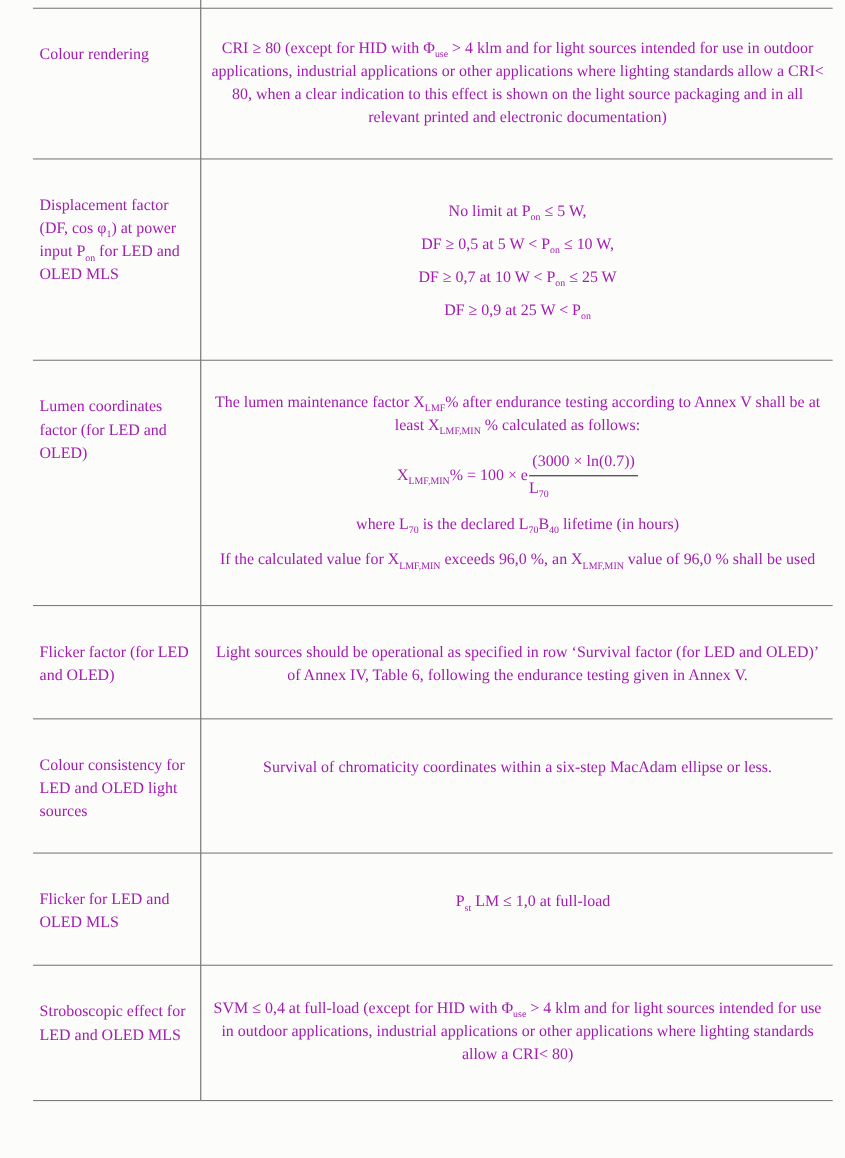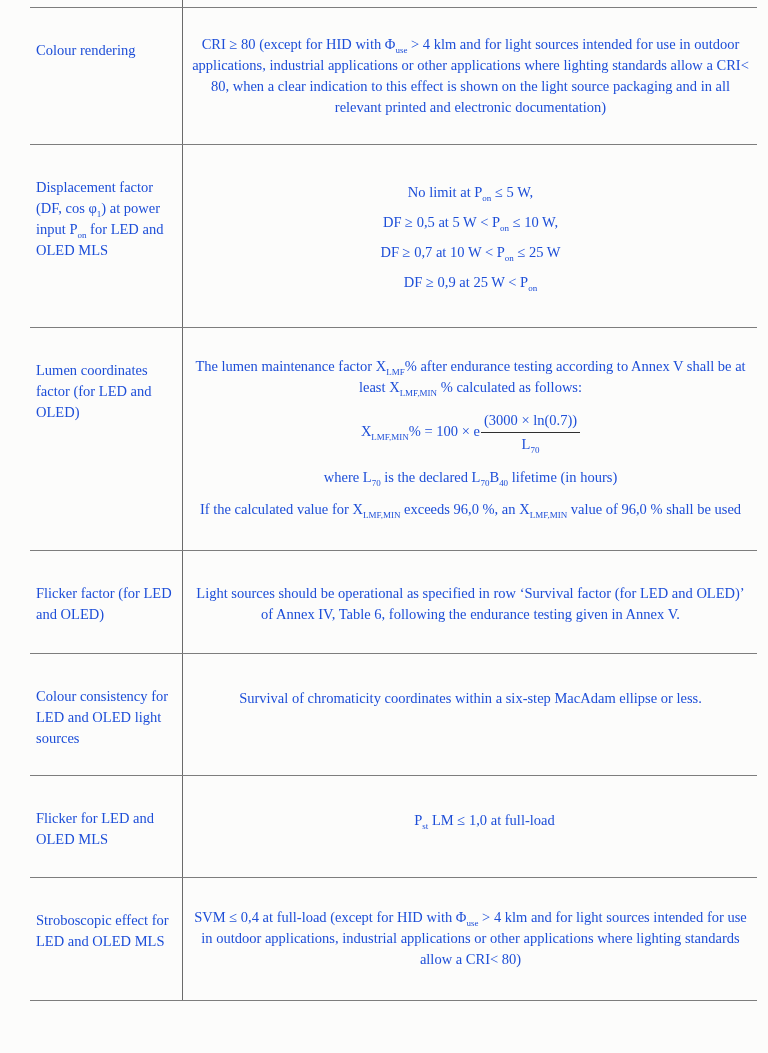--- a/index.html
+++ b/index.html
@@ -1,21 +1,21 @@
 <!DOCTYPE html>
 <html><head>
 <meta charset="utf-8">
 <style>
   html,body { margin:0; padding:0; }
   .page {
     position: relative;
     width: 768px;
     height: 1053px;
     background: #fcfcfb;
-    color: #1d4ed8;
+    color: #a21caf;
     font-family: "Liberation Serif", "DejaVu Serif", serif;
     font-size: 14.5px;
     line-height: 21px;
     overflow: hidden;
   }
   .vline {
     position: absolute;
     left: 182px;
     top: 0;
     width: 1px;
@@ -62,21 +62,21 @@
   p { margin: 0; }
   .r2 p { margin: 0 0 9px; }
   sub { font-size: 0.62em; line-height: 0; }
   .formula {
     margin: 12px 0;
     white-space: nowrap;
   }
   .frac {
     display: inline-block;
     vertical-align: middle;
-    text-align: center;
+    text-align: left;
     margin-left: 1px;
   }
   .frac .num {
     display: block;
     border-bottom: 1px solid #2f2f2f;
     padding: 0 3px 1px;
   }
   .frac .den {
     display: block;
     padding-top: 1px;

